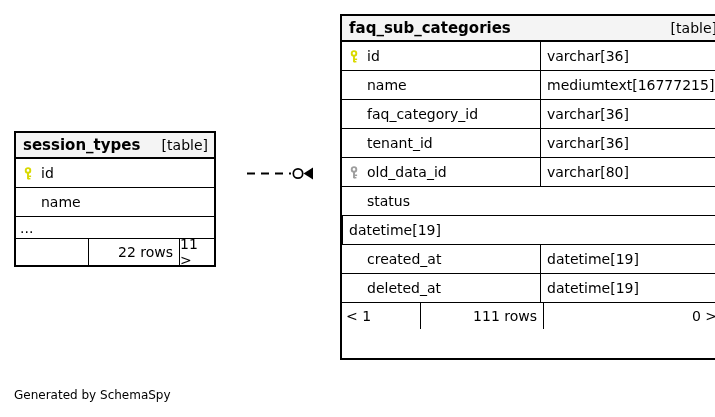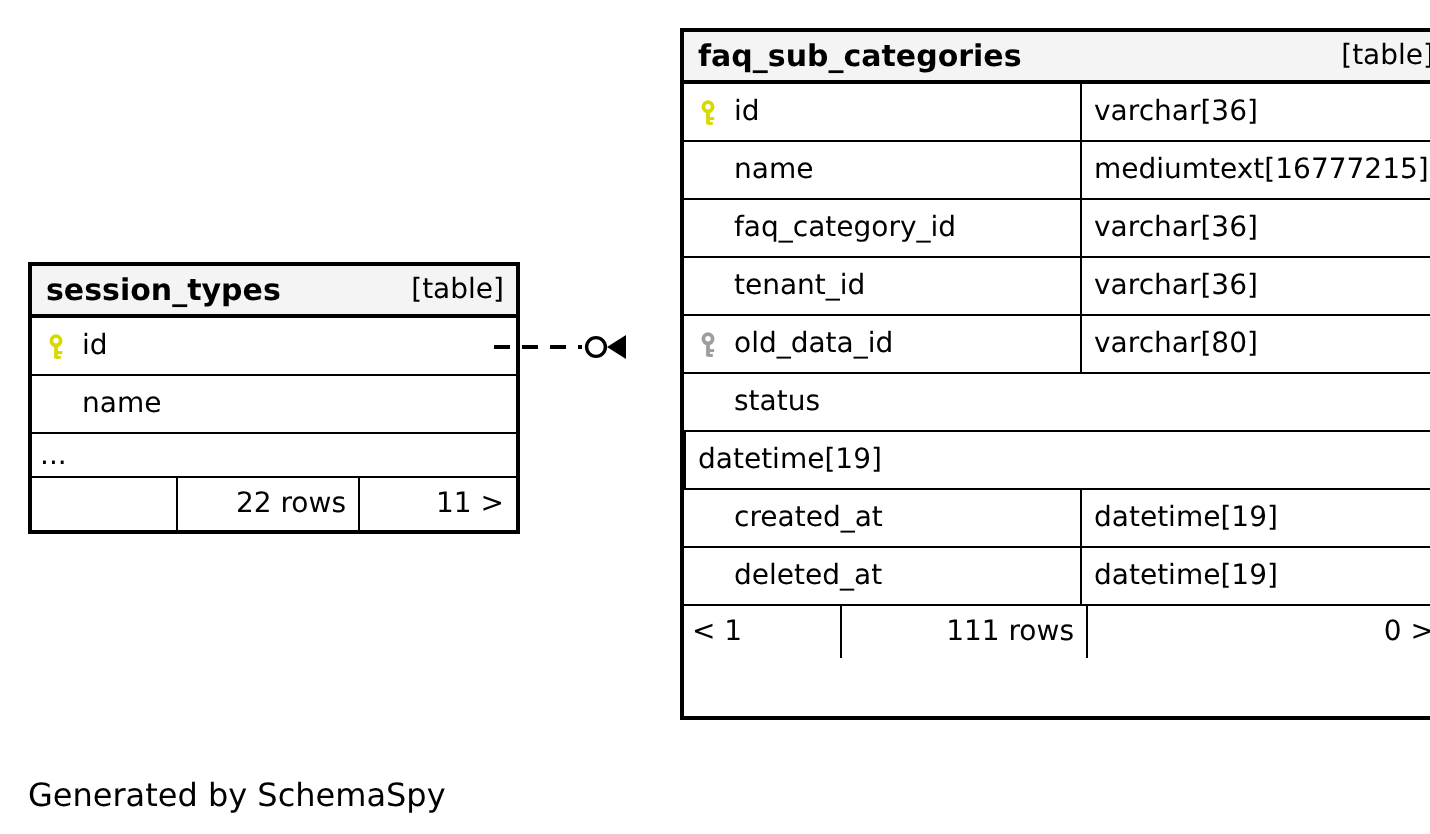--- a/index.html
+++ b/index.html
@@ -8,21 +8,21 @@
     background: #ffffff; color: #000000;
     font-family: "DejaVu Sans", "Liberation Sans", sans-serif;
     font-size: 14px;
   }
   .table-box {
     position: absolute;
     border: 2px solid #000;
     background: #fff;
     box-sizing: border-box;
   }
-  #session-types-table { left: 14px; top: 131px; width: 246px; height: 136px; }
+  #session-types-table { left: 14px; top: 131px; width: 202px; height: 136px; }
   #faq-sub-categories-table { left: 312px; top: 14px; width: 385px; height: 346px; margin-left: 28px; }
 
   .tbl-header {
     height: 26px; box-sizing: border-box;
     border-bottom: 2px solid #000;
     background: #f4f4f4;
     display: flex; align-items: center; justify-content: space-between;
     padding: 0 6px 0 7px;
   }
   .tbl-title { font-weight: bold; font-size: 15px; }
@@ -53,21 +53,21 @@
   .tbl-footer .fcell + .fcell { border-left: 1px solid #000; }
   #faq-sub-categories-table .f1 { flex: 0 0 78px; padding-left: 4px; justify-content: flex-start; }
   #faq-sub-categories-table .f2 { flex: 0 0 123px; padding-right: 6px; justify-content: flex-end; text-align: right; }
   #faq-sub-categories-table .f3 { flex: 1 1 auto; padding-right: 6px; justify-content: flex-end; }
   #session-types-table .f1 { flex: 0 0 72px; padding-left: 4px; justify-content: flex-start; }
   #session-types-table .f2 { flex: 0 0 91px; padding-right: 6px; justify-content: flex-end; text-align: right; }
   #session-types-table .f3 { flex: 1 1 auto; padding-right: 6px; justify-content: flex-end; }
 
   #relationship-connector { position: absolute; left: 246px; top: 165px; width: 68px; height: 17px; }
 
-  #schemaspy-note { position: absolute; left: 14px; top: 388px; font-size: 16px; }
+  #schemaspy-note { position: absolute; left: 14px; top: 388px; font-size: 12px; }
 </style>
 </head>
 <body>
 
 <div class="table-box" id="session-types-table">
   <div class="tbl-header">
     <span class="tbl-title">session_types</span>
     <span class="tbl-badge">[table]</span>
   </div>
   <div class="row">

